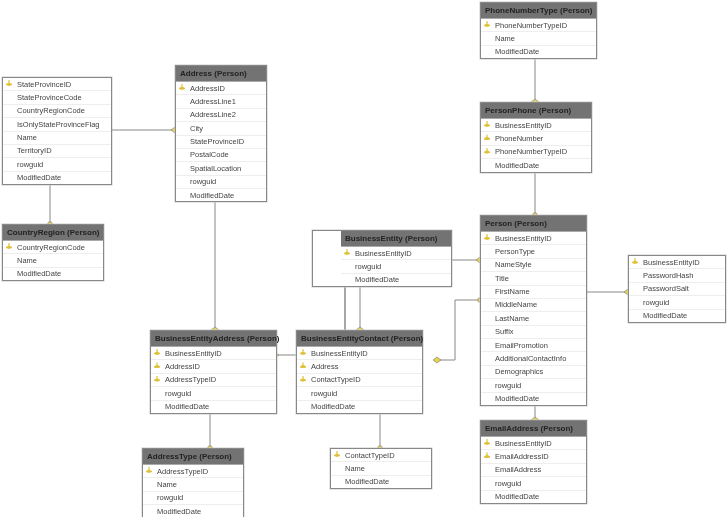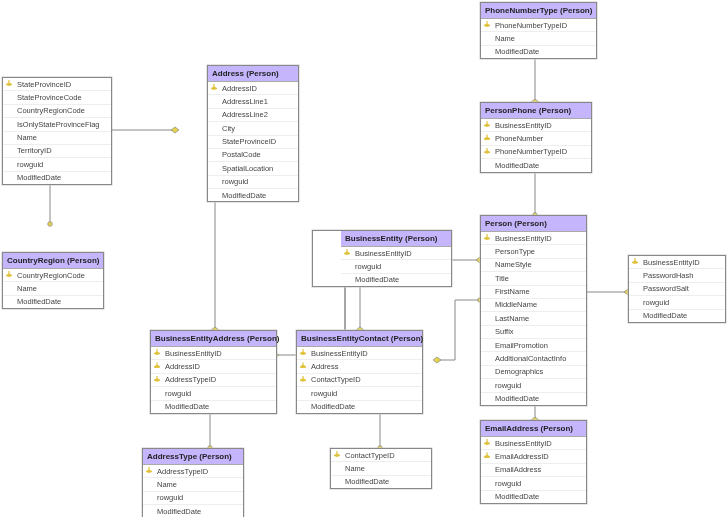--- a/index.html
+++ b/index.html
@@ -18,21 +18,21 @@
     position: absolute;
     background: #fff;
     border: 1px solid #888;
     box-shadow: 0 0 0 0.5px #ccc;
   }
   .entity-title {
     font-weight: bold;
     font-size: 8px;
     padding: 3px 4px;
     border-bottom: 1px solid #aaa;
-    background: #c4b5fd;
+    background: #737373;
     color: #222;
     white-space: nowrap;
   }
   .entity-row {
     padding: 1.5px 4px 1.5px 14px;
     border-bottom: 1px solid #eee;
     position: relative;
     white-space: nowrap;
     line-height: 1.25;
     color: #444;
@@ -123,33 +123,33 @@
     <div class="entity" style="left: 2px; top: 77px; width: 108px;">
       <div class="entity-row pk">StateProvinceID</div>
       <div class="entity-row">StateProvinceCode</div>
       <div class="entity-row">CountryRegionCode</div>
       <div class="entity-row">IsOnlyStateProvinceFlag</div>
       <div class="entity-row">Name</div>
       <div class="entity-row">TerritoryID</div>
       <div class="entity-row">rowguid</div>
       <div class="entity-row">ModifiedDate</div>
     </div>
-    <div class="entity" style="left: 175px; top: 65px; width: 90px; margin-left: 32px;">
+    <div class="entity" style="left: 175px; top: 65px; width: 90px;">
       <div class="entity-title">Address (Person)</div>
       <div class="entity-row pk">AddressID</div>
       <div class="entity-row">AddressLine1</div>
       <div class="entity-row">AddressLine2</div>
       <div class="entity-row">City</div>
       <div class="entity-row">StateProvinceID</div>
       <div class="entity-row">PostalCode</div>
       <div class="entity-row">SpatialLocation</div>
       <div class="entity-row">rowguid</div>
       <div class="entity-row">ModifiedDate</div>
     </div>
-    <div class="entity" style="left: 2px; top: 224px; width: 100px; margin-top: 28px;">
+    <div class="entity" style="left: 2px; top: 224px; width: 100px;">
       <div class="entity-title">CountryRegion (Person)</div>
       <div class="entity-row pk">CountryRegionCode</div>
       <div class="entity-row">Name</div>
       <div class="entity-row">ModifiedDate</div>
     </div>
     <div class="entity" style="left: 150px; top: 330px; width: 125px;">
       <div class="entity-title">BusinessEntityAddress (Person)</div>
       <div class="entity-row pk">BusinessEntityID</div>
       <div class="entity-row pk">AddressID</div>
       <div class="entity-row pk">AddressTypeID</div>

